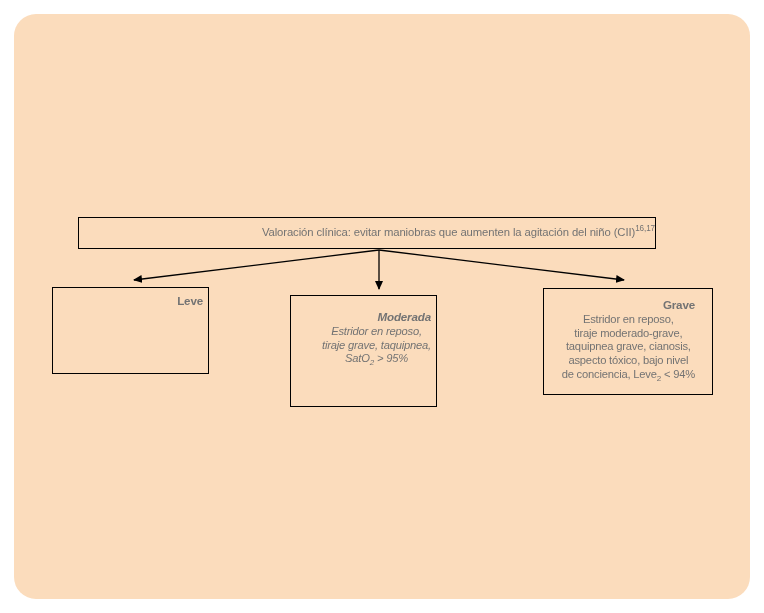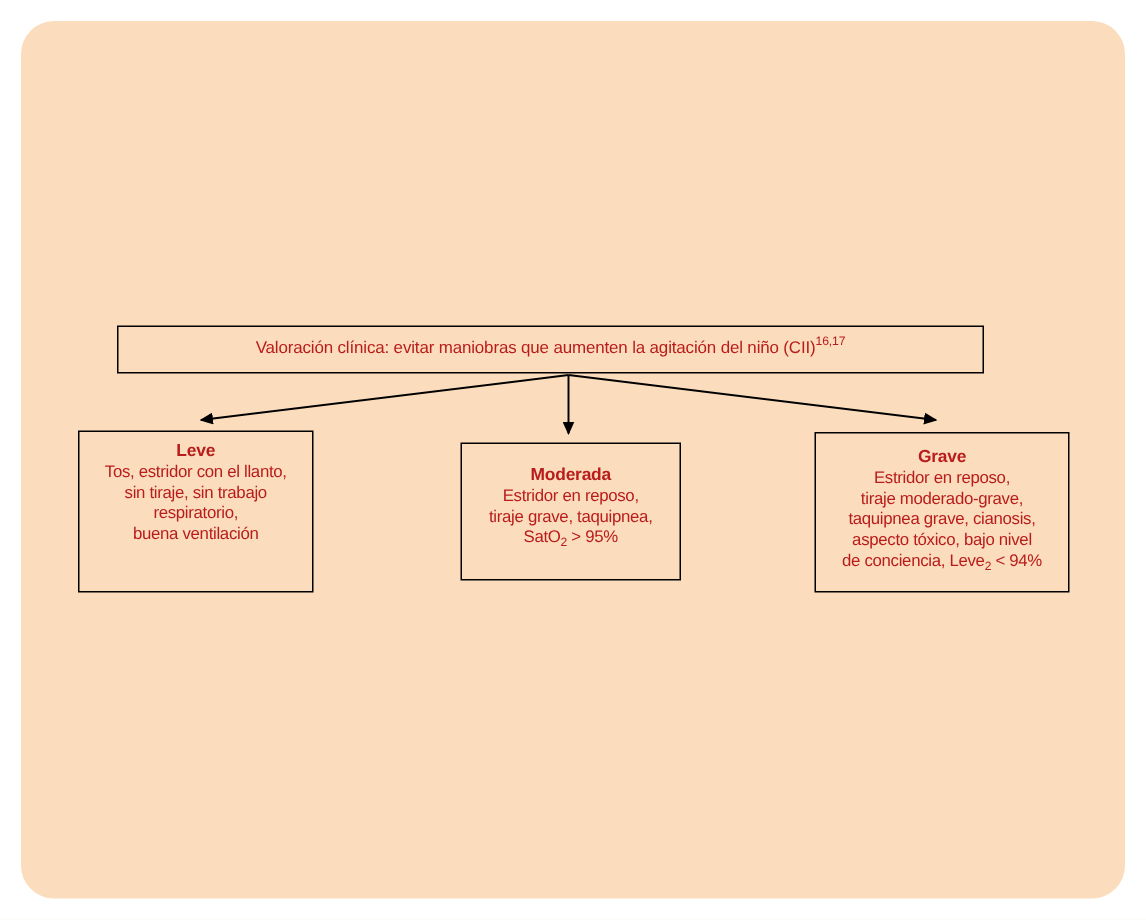--- a/index.html
+++ b/index.html
@@ -28,53 +28,54 @@
     background: #fbdcbc;
     border-radius: 22px;
   }
   .node {
     position: absolute;
     box-sizing: border-box;
     border: 1.6px solid #000000;
     background: #fbdcbc;
     display: flex;
     flex-direction: column;
-    align-items: center;
+    align-items: flex-end;
     justify-content: center;
     text-align: center;
-    color: #b91c1c;
+    color: #737373;
     line-height: 1.22;
   }
   #node-assessment {
     left: 78px;
     top: 217px;
     width: 578px;
     height: 32px;
     justify-content: center;
   }
   #node-assessment .body-text {
     font-size: 11.3px;
     letter-spacing: -0.1px;
     white-space: nowrap;
   }
   #node-mild {
     left: 52px;
     top: 287px;
     width: 157px;
-    height: 108px;
+    height: 87px;
     padding: 6px 5px 8px;
     justify-content: flex-start;
   }
   #node-moderate {
-    left: 307px;
+    left: 290px;
     top: 295px;
     width: 147px;
-    height: 92px;
+    height: 112px;
     padding: 14px 5px 8px;
     justify-content: flex-start;
+    font-style: italic;
   }
   #node-severe {
     left: 543px;
     top: 288px;
     width: 170px;
     height: 107px;
     padding: 9px 17px 8px;
     justify-content: flex-start;
   }
   .node-title {
@@ -130,26 +131,20 @@
   </svg>
 
   <div class="node" id="node-assessment">
     <div class="body-text">
       <span>Valoración clínica: evitar maniobras que aumenten la agitación del niño (CII)</span><sup>16,17</sup>
     </div>
   </div>
 
   <div class="node" id="node-mild">
     <div class="node-title">Leve</div>
-    <div class="node-lines">
-      <div>Tos, estridor con el llanto,</div>
-      <div>sin tiraje, sin trabajo</div>
-      <div>respiratorio,</div>
-      <div>buena ventilación</div>
-    </div>
   </div>
 
   <div class="node" id="node-moderate">
     <div class="node-title">Moderada</div>
     <div class="node-lines">
       <div>Estridor en reposo,</div>
       <div>tiraje grave, taquipnea,</div>
       <div><span>SatO</span><sub>2</sub><span> &gt; 95%</span></div>
     </div>
   </div>

